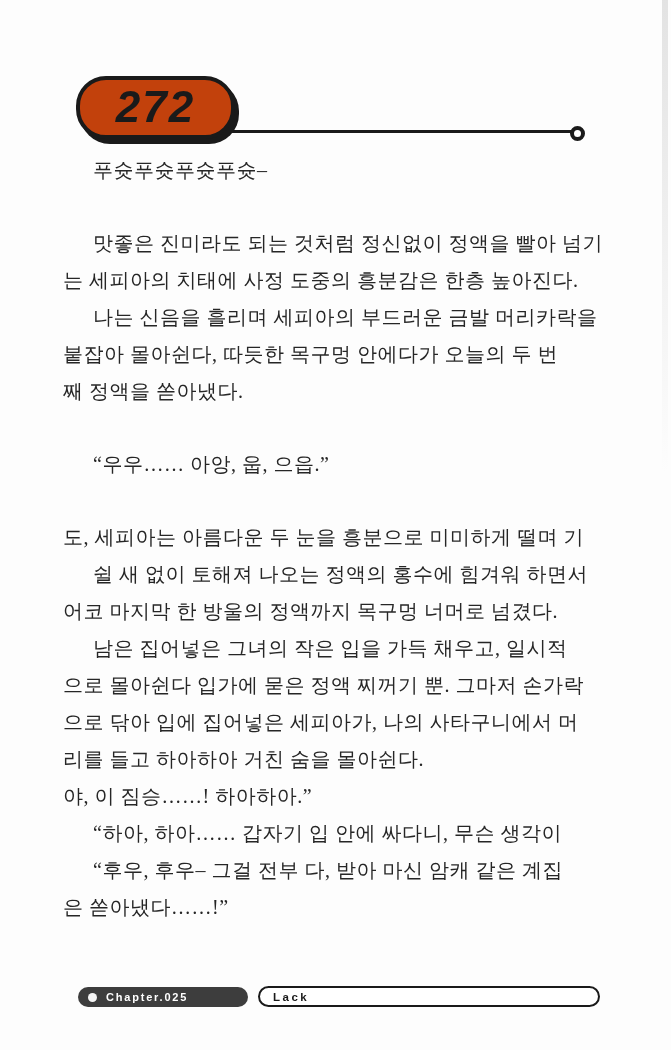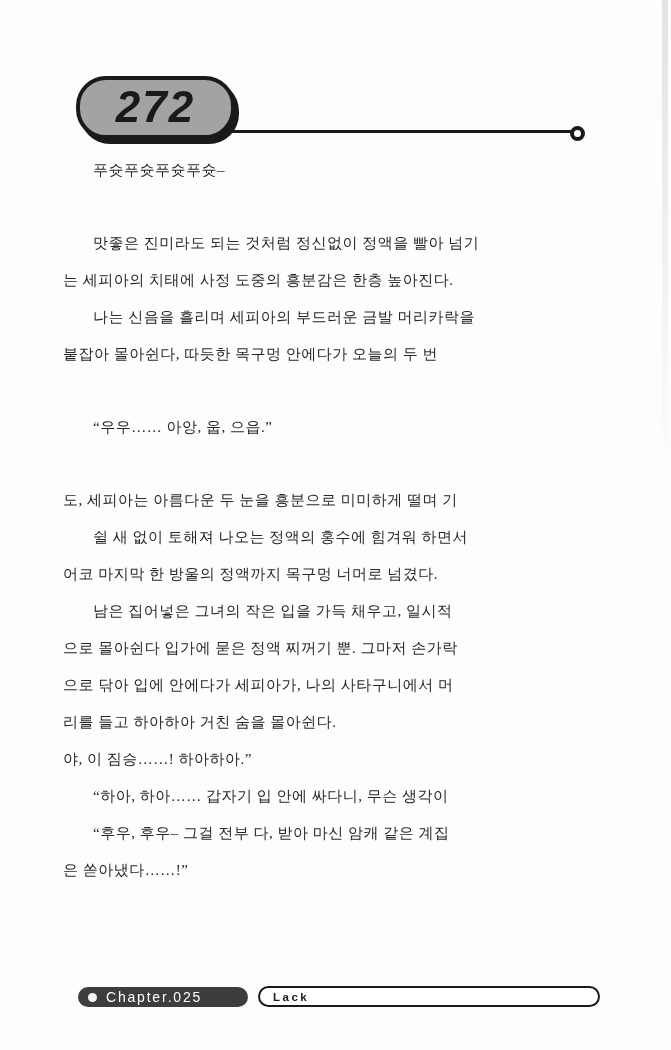--- a/index.html
+++ b/index.html
@@ -26,21 +26,21 @@
     pointer-events: none;
   }
 
   
   .page-number-pill {
     position: absolute;
     left: 76px;
     top: 76px;
     width: 151px;
     height: 55px;
-    background: #a3a3a3;
+    background: #c2410c;
     border: 4px solid #1a1a1a;
     border-radius: 30px;
     box-shadow: 4px 5px 0 #1a1a1a;
     display: flex;
     align-items: center;
     justify-content: center;
     z-index: 2;
   }
   .page-number {
     font-family: "Liberation Sans", sans-serif;
@@ -75,21 +75,21 @@
   
   .text-block {
     position: absolute;
     left: 63px;
     top: 152px;
     width: 545px;
   }
   .line {
     height: 37px;
     line-height: 37px;
-    font-size: 15px;
+    font-size: 20px;
     letter-spacing: 0.5px;
     color: #262626;
     white-space: nowrap;
   }
   .line.indent {
     padding-left: 30px;
   }
   .spacer {
     height: 36px;
   }
@@ -111,22 +111,22 @@
   .bullet-dot {
     width: 9px;
     height: 9px;
     background: #f5f5f5;
     border-radius: 50%;
     margin-right: 9px;
     flex: 0 0 auto;
   }
   .chapter-label {
     font-family: "Liberation Sans", sans-serif;
-    font-size: 14px;
-    font-weight: normal;
+    font-size: 11px;
+    font-weight: bold;
     letter-spacing: 1.8px;
     color: #ffffff;
     transform: translateY(-0.5px);
   }
   .title-pill {
     position: absolute;
     left: 258px;
     top: 986px;
     width: 342px;
     height: 21px;
@@ -159,29 +159,30 @@
     <span class="page-number">272</span>
   </div>
 
   <main class="text-block">
       <div class="line indent">푸슛푸슛푸슛푸슛–</div>
       <div class="spacer"></div>
       <div class="line indent">맛좋은 진미라도 되는 것처럼 정신없이 정액을 빨아 넘기</div>
       <div class="line">는 세피아의 치태에 사정 도중의 흥분감은 한층 높아진다.</div>
       <div class="line indent">나는 신음을 흘리며 세피아의 부드러운 금발 머리카락을</div>
       <div class="line">붙잡아 몰아쉰다, 따듯한 목구멍 안에다가 오늘의 두 번</div>
+      <div class="line">째 정액을 쏟아냈다.</div>
       <div class="spacer"></div>
       <div class="line indent">“우우…… 아앙, 웁, 으읍.”</div>
       <div class="spacer"></div>
       <div class="line">도, 세피아는 아름다운 두 눈을 흥분으로 미미하게 떨며 기</div>
       <div class="line indent">쉴 새 없이 토해져 나오는 정액의 홍수에 힘겨워 하면서</div>
       <div class="line">어코 마지막 한 방울의 정액까지 목구멍 너머로 넘겼다.</div>
       <div class="line indent">남은 집어넣은 그녀의 작은 입을 가득 채우고, 일시적</div>
       <div class="line">으로 몰아쉰다 입가에 묻은 정액 찌꺼기 뿐. 그마저 손가락</div>
-      <div class="line">으로 닦아 입에 안에다가 세피아가, 나의 사타구니에서 머</div>
+      <div class="line">으로 닦아 입에 집어넣은 세피아가, 나의 사타구니에서 머</div>
       <div class="line">리를 들고 하아하아 거친 숨을 몰아쉰다.</div>
       <div class="line">야, 이 짐승……! 하아하아.”</div>
       <div class="line indent">“하아, 하아…… 갑자기 입 안에 싸다니, 무슨 생각이</div>
       <div class="line indent">“후우, 후우– 그걸 전부 다, 받아 마신 암캐 같은 계집</div>
       <div class="line">은 쏟아냈다……!”</div>
     </main>
 
   <div class="chapter-pill">
     <span class="bullet-dot"></span>
     <span class="chapter-label">Chapter.025</span>

